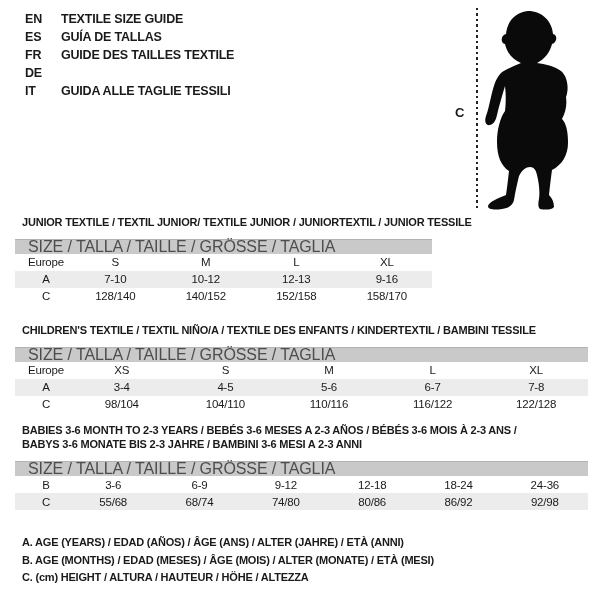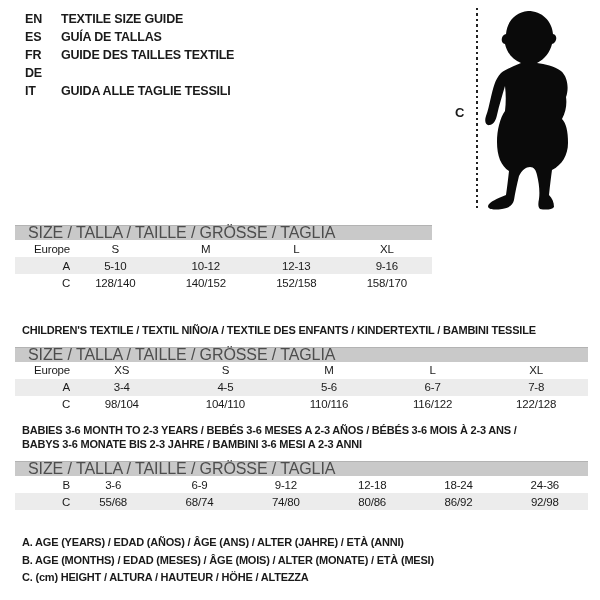--- a/index.html
+++ b/index.html
@@ -54,21 +54,21 @@
     font-size: 16px; line-height: 14px; padding-left: 13px;
     letter-spacing: -0.1px;
   }
   .s3 .size-bar { margin-top: 10px; }
   table { width: 100%; border-collapse: collapse; table-layout: fixed; }
   td {
     height: 17px; text-align: center; padding: 0;
     font-size: 11.5px; letter-spacing: -0.2px; color: var(--text);
     overflow: hidden; white-space: nowrap;
   }
-  td:first-child { width: 55px; text-align: right; padding-left: 7px; }
+  td:first-child { width: 55px; text-align: center; padding-left: 7px; }
   tbody tr:nth-child(even) td { background: var(--shade); }
 
   
   .notes { position: absolute; left: 22px; top: 534px; }
   .note { font-weight: bold; font-size: 11px; letter-spacing: -0.2px; line-height: 17.5px; white-space: nowrap; }
 </style>
 </head>
 <body>
 
 <div class="page">
@@ -130,33 +130,34 @@
         C80,103 81,95 80,88
         C83,80 82,68 75,62
         C68,57 59,55 51,54
         C59,50 64,43 66,35
         C71,34 72,26 67,25
         C66,12 56,2 42,2 Z"></path>
     </svg>
   </div>
 
   <section class="table-section s1">
+    <div class="section-title">JUNIOR TEXTILE / TEXTIL JUNIOR/ TEXTILE JUNIOR / JUNIORTEXTIL / JUNIOR TESSILE</div>
     <div class="size-bar">SIZE / TALLA / TAILLE / GRÖSSE / TAGLIA</div>
     <table>
       <tbody>
           <tr>
             <td>Europe</td>
             <td>S</td>
             <td>M</td>
             <td>L</td>
             <td>XL</td>
           </tr>
           <tr>
             <td>A</td>
-            <td>5-10</td>
+            <td>7-10</td>
             <td>10-12</td>
             <td>12-13</td>
             <td>9-16</td>
           </tr>
           <tr>
             <td>C</td>
             <td>128/140</td>
             <td>140/152</td>
             <td>152/158</td>
             <td>158/170</td>

